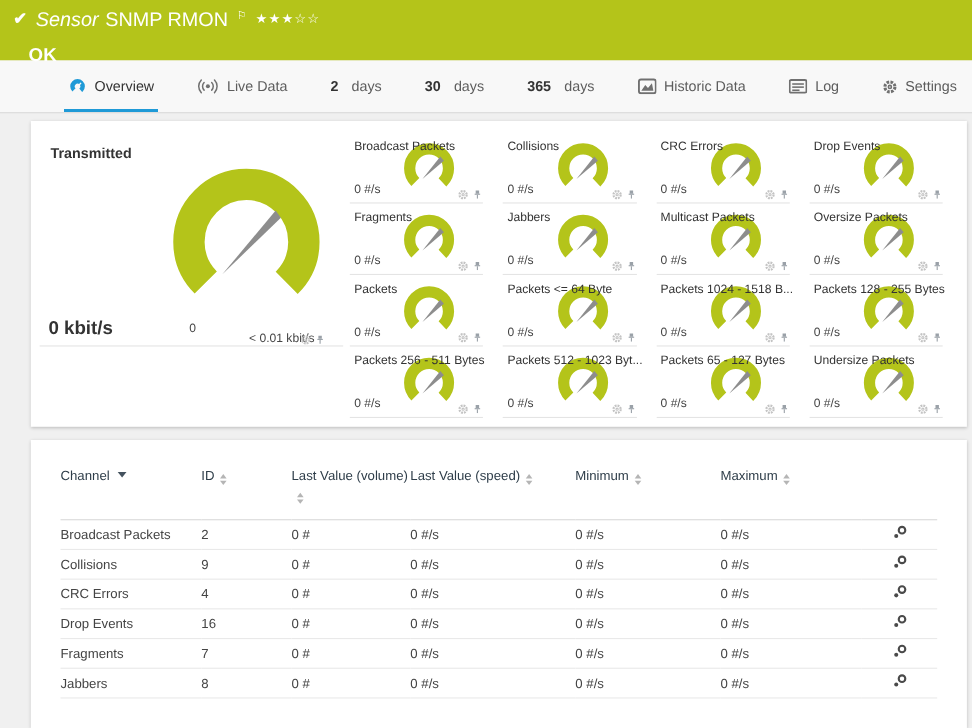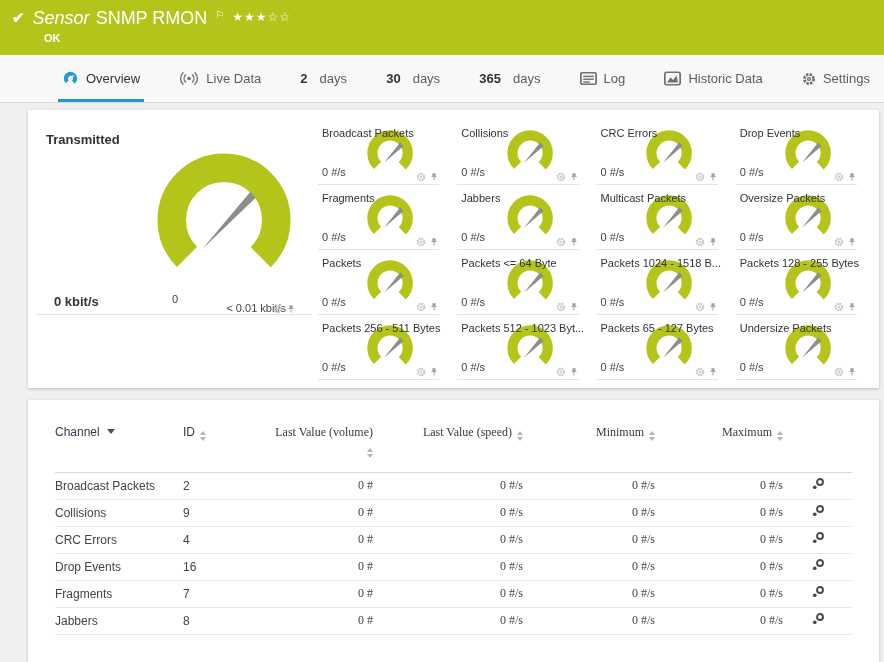--- a/index.html
+++ b/index.html
@@ -7,21 +7,21 @@
               font-family:"Liberation Sans", sans-serif; }
 
   
   .topbar { height:55px; background:#b4c41a; color:#fff; }
   .titlerow { display:flex; align-items:flex-start; gap:8px; padding:8px 0 0 12px; }
   .check-icon { font-size:15px; font-weight:700; line-height:20px; }
   .sensor-word { font-style:italic; font-size:18px; line-height:20px; }
   .sensor-name { font-size:18px; line-height:20px; margin-left:-2px; }
   .flag-icon { font-size:10px; line-height:12px; margin-top:1px; }
   .stars { font-size:12px; letter-spacing:1px; margin-top:2px; }
-  .status-ok { font-size:11px; font-weight:700; padding-left:44px; margin-top:4px; }
+  .status-ok { font-size:17px; font-weight:700; padding-left:26px; margin-top:12px; }
 
   
   .tabbar { height:48px; background:#f8f8f8; border-bottom:1px solid #d8d8d8;
             display:flex; justify-content:space-between; align-items:stretch;
             padding:0 10px 0 58px; }
   .tab { display:flex; align-items:center; gap:7px; font-size:13px; color:#5d5d5d;
          cursor:pointer; padding:8px 4px; }
   .tab svg { width:17px; height:15px; color:#707070; }
   .tab.active { color:#333; box-shadow: inset 0 -3px 0 #1f9ad7; }
   .tab.active svg { color:#1f9ad7; }
@@ -33,41 +33,41 @@
             grid-template-columns:284px 1fr 1fr 1fr 1fr;
             grid-template-rows:65px 65px 65px 65px;
             padding:10px 10px 3px 0; }
 
   
   .cell-main { grid-column:1; grid-row:1 / span 3; position:relative;
                margin-left:8px; border-bottom:1px solid #e4e4e4; }
   .cell-spacer { grid-column:1; grid-row:4; }
   .mg-title { position:absolute; left:10px; top:12px; font-size:13px; font-weight:700; color:#333; }
   .mg-dial  { position:absolute; left:112px; top:22px; width:152px; height:152px; }
-  .mg-value { position:absolute; left:18px; bottom:5px; font-size:13px; font-weight:700; color:#333; }
+  .mg-value { position:absolute; left:8px; bottom:5px; font-size:17px; font-weight:700; color:#333; }
   .mg-min   { position:absolute; left:136px; bottom:9px; font-size:11px; color:#444; }
   .mg-max   { position:absolute; right:26px; bottom:0; font-size:11px; color:#444; }
   .mg-icons { position:absolute; right:16px; bottom:0; display:flex; gap:3px; }
 
   
   .gcell { position:relative; border-bottom:1px solid #e4e4e4; margin:0 12px 0 6px; }
   .gtitle { position:absolute; left:4px; top:7px; font-size:11px; color:#333;
             white-space:nowrap; z-index:2; }
   .gdial  { position:absolute; right:22px; top:7px; width:52px; height:52px; }
   .gvalue { position:absolute; left:4px; bottom:6px; font-size:11px; color:#444; }
   .gicons { position:absolute; right:0; bottom:2px; display:flex; gap:3px; }
   .icon-gear-sm { width:10px; height:10px; color:#c3c3c3; }
   .icon-pin-sm  { width:10px; height:10px; color:#9aa1a8; }
 
   
   .panel2 { margin:12px 5px 0 28px; min-height:262px; padding:24px 27px 10px; }
   table { width:100%; border-collapse:collapse; table-layout:fixed; font-size:12px; color:#444; }
   th { font-weight:400; color:#2e3d49; text-align:left; padding:0 0 14px;
        vertical-align:top; line-height:1.4; border-bottom:1px solid #d9d9d9; cursor:pointer; }
-  th.center, td.center { text-align:right;font-family:Liberation Serif, serif; }
+  th.center, td.center { text-align:left; }
   td { height:27px; border-bottom:1px solid #e9e9e9; }
   td.chset { text-align:center; }
   .icon-chset { width:14px; height:14px; color:#4a4a4a; cursor:pointer; }
 
   
   .sort { display:inline-flex; flex-direction:column; gap:2px; margin-left:5px; vertical-align:1px; }
   .sort i { width:0; height:0; border-left:3.5px solid transparent; border-right:3.5px solid transparent; }
   .sort .up   { border-bottom:4px solid #b5b5b5; }
   .sort .down { border-top:4px solid #b5b5b5; }
   .caret-down { display:inline-block; width:0; height:0; margin-left:7px; vertical-align:2px;
@@ -152,29 +152,29 @@
   <div class="tab">
     <span class="tab-num">30</span>
     <span>days</span>
   </div>
   <div class="tab">
     <span class="tab-num">365</span>
     <span>days</span>
   </div>
   <div class="tab">
     <svg>
+        <use href="#sym-chart"></use>
+      </svg>
+    <span>Historic Data</span>
+  </div>
+  <div class="tab">
+    <svg>
         <use href="#sym-log"></use>
       </svg>
     <span>Log</span>
-  </div>
-  <div class="tab">
-    <svg>
-        <use href="#sym-chart"></use>
-      </svg>
-    <span>Historic Data</span>
   </div>
   <div class="tab">
     <svg style="width:14px;height:14px">
         <use href="#sym-gear"></use>
       </svg>
     <span>Settings</span>
   </div>
 </div>
 
 <div class="panel panel1">

